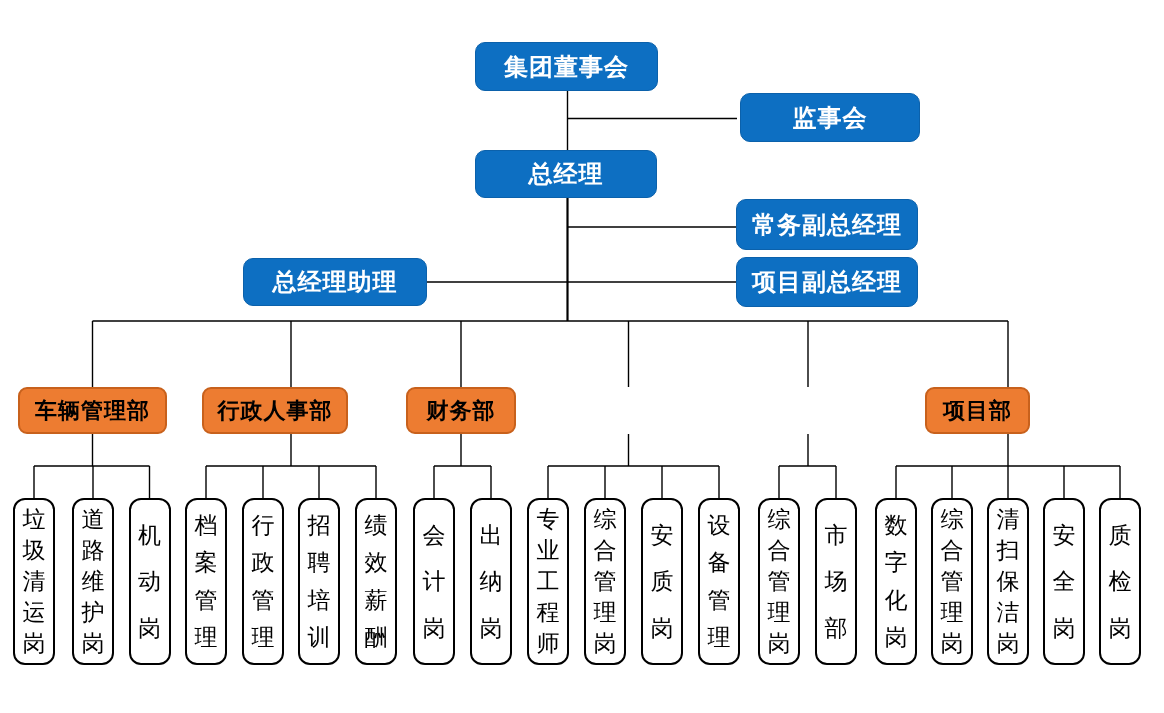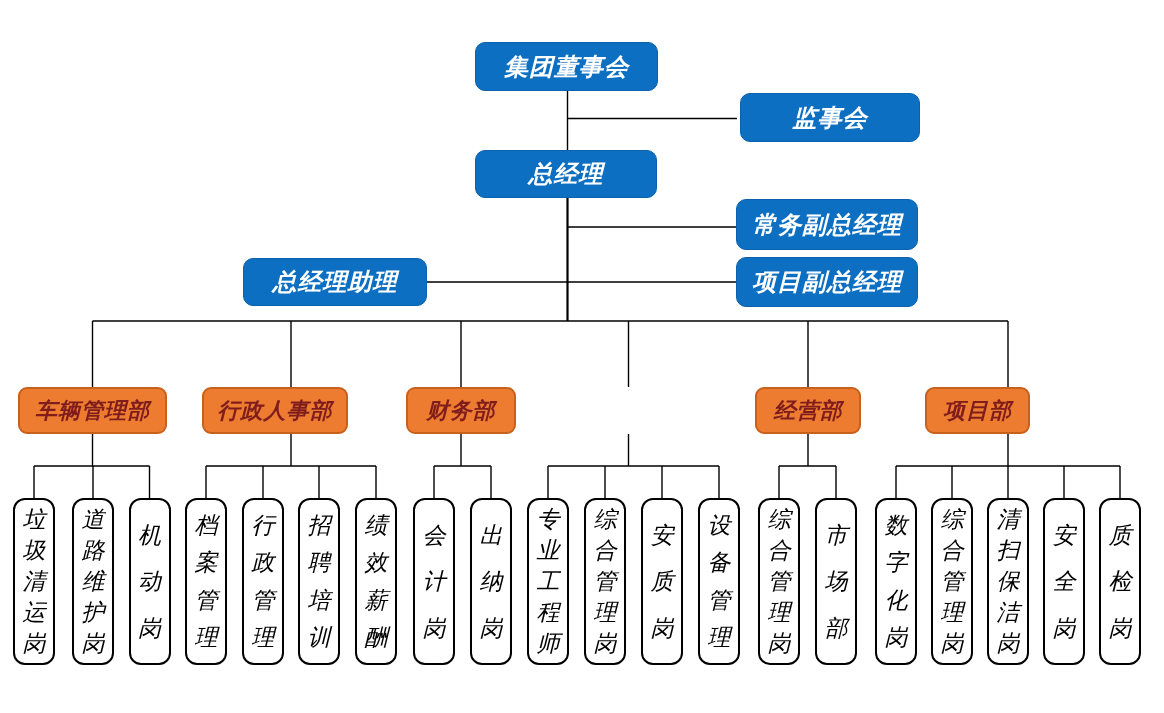--- a/index.html
+++ b/index.html
@@ -1,23 +1,23 @@
 <!DOCTYPE html>
 <html><head>
 <meta charset="utf-8">
 <style>
   html,body{margin:0;padding:0;background:#ffffff;}
   body{font-family:"Liberation Sans",sans-serif;}
-  .stage{position:relative;width:1164px;height:713px;background:#ffffff;overflow:hidden;font-style:italic;}
+  .stage{position:relative;width:1164px;height:713px;background:#ffffff;overflow:hidden;}
   .connectors{position:absolute;left:0;top:0;width:1164px;height:713px;}
   .node{position:absolute;display:flex;align-items:center;justify-content:center;
         box-sizing:border-box;text-align:center;white-space:nowrap;}
   .blue{background:#0d6fc2;color:#ffffff;border:1px solid #0b61ab;border-radius:10px;
         font-size:24px;font-weight:700;letter-spacing:1px;}
-  .dept{top:387px;height:47px;background:#ed7c31;color:#7f1d1d;border:2px solid #c8611c;
+  .dept{top:387px;height:47px;background:#ed7c31;color:#000000;border:2px solid #c8611c;
         border-radius:9px;font-size:22px;font-weight:700;letter-spacing:1px;}
   .leaf{top:498px;height:167px;width:42px;background:#ffffff;border:2.5px solid #000000;
         border-radius:12px;}
   .vtext{display:flex;flex-direction:column;justify-content:space-evenly;align-items:center;
          height:100%;width:100%;font-size:23px;color:#000000;line-height:1;}
 </style>
 </head>
 <body>
 
 <div class="stage">
@@ -84,21 +84,20 @@
   <div class="node blue" style="left:475px;top:42px;width:183px;height:49px">集团董事会</div>
   <div class="node blue" style="left:740px;top:93px;width:180px;height:49px">监事会</div>
   <div class="node blue" style="left:475px;top:150px;width:182px;height:48px">总经理</div>
   <div class="node blue" style="left:243px;top:258px;width:184px;height:48px">总经理助理</div>
   <div class="node blue" style="left:736px;top:199px;width:182px;height:51px">常务副总经理</div>
   <div class="node blue" style="left:736px;top:257px;width:182px;height:50px">项目副总经理</div>
 
   <div class="node dept" style="left:18px;width:149px">车辆管理部</div>
   <div class="node dept" style="left:202px;width:146px">行政人事部</div>
   <div class="node dept" style="left:406px;width:110px">财务部</div>
-  <div class="node dept" style="left:755px;width:106px">经营部</div>
   <div class="node dept" style="left:925px;width:105px">项目部</div>
 
   <div class="node leaf" style="left:13px">
     <div class="vtext">
         <span>垃</span>
         <span>圾</span>
         <span>清</span>
         <span>运</span>
         <span>岗</span>
       </div>

